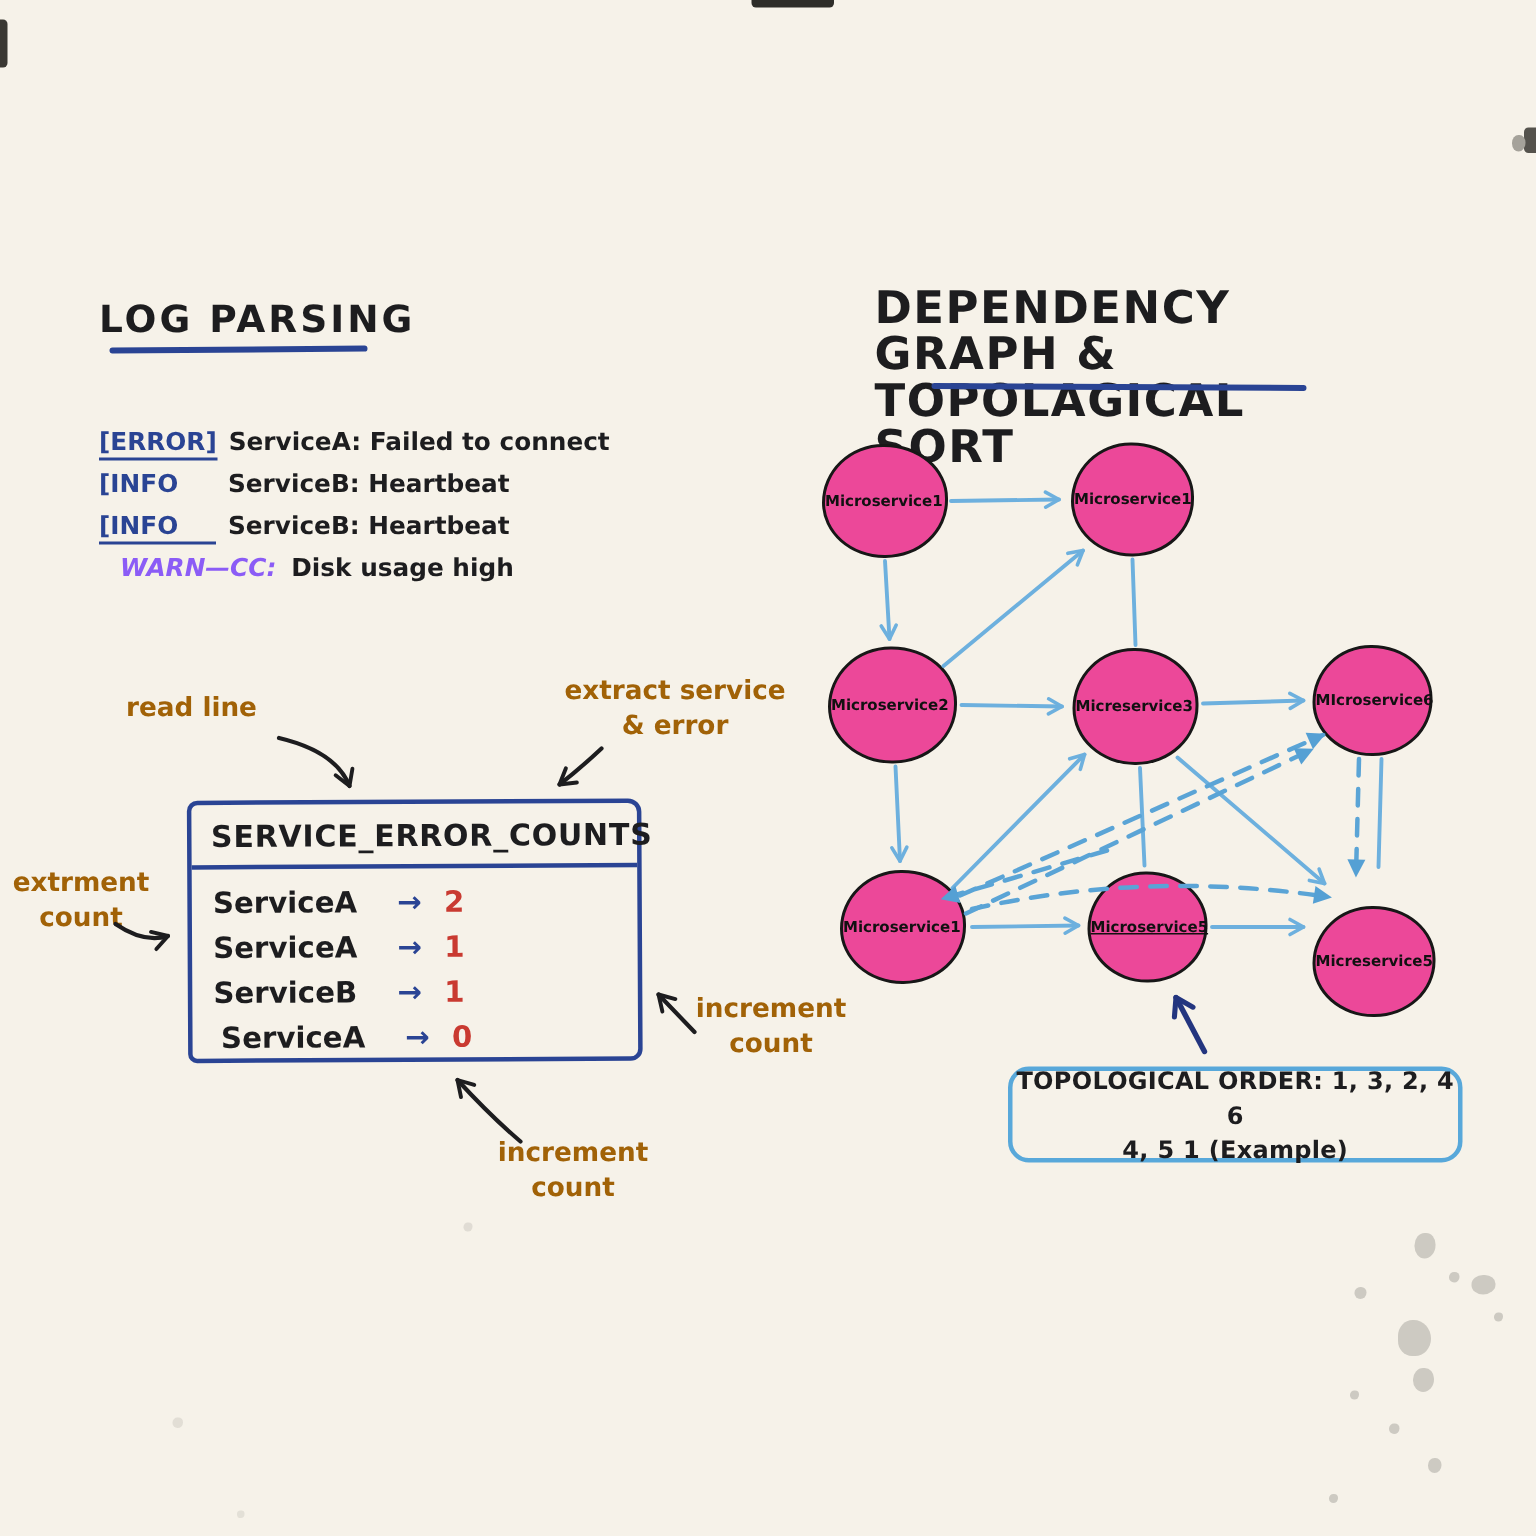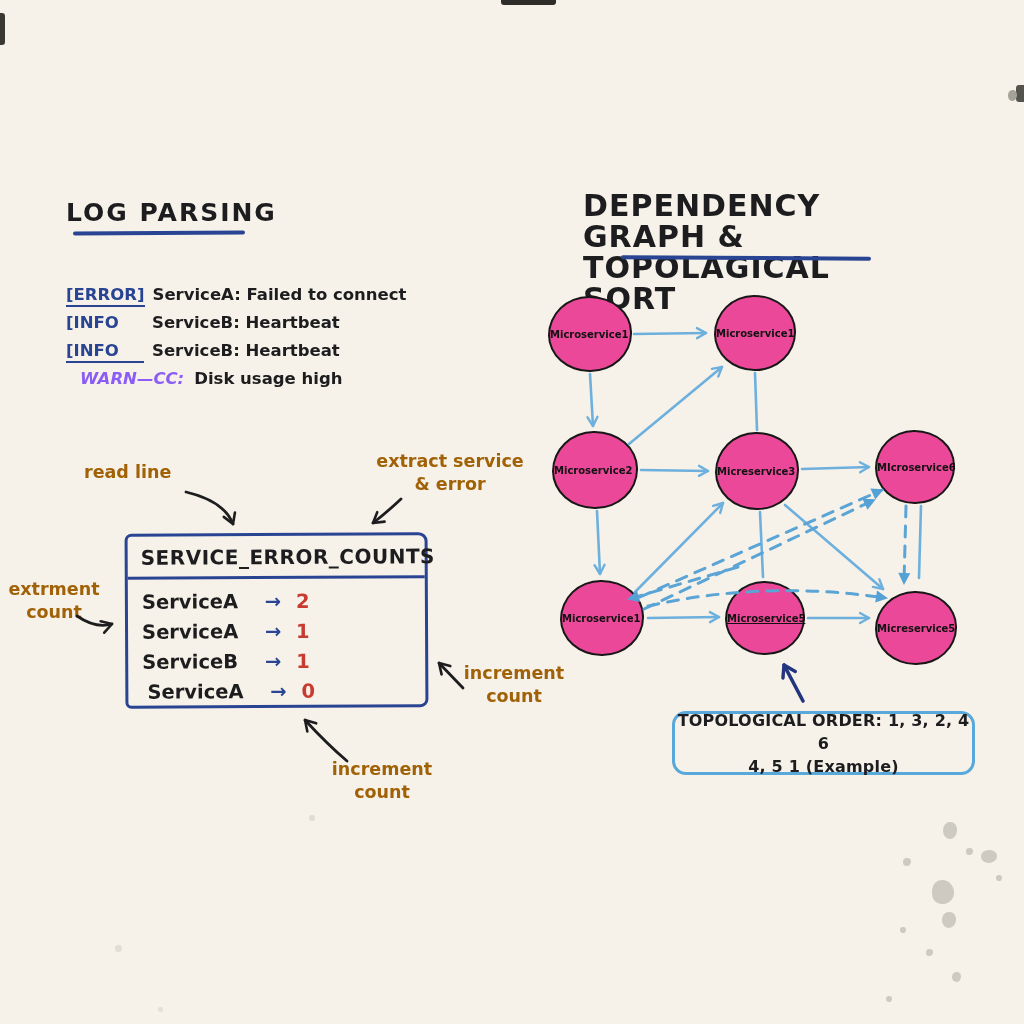--- a/index.html
+++ b/index.html
@@ -38,21 +38,21 @@
     display:flex;align-items:center;justify-content:flex-start;
     font-size:10px;font-weight:bold;color:#111;z-index:3;white-space:nowrap;
   }
   .n1{left:548px;top:296px;width:84px;height:76px;}
   .n2{left:714px;top:295px;width:82px;height:76px;}
   .n3{left:552px;top:431px;width:86px;height:78px;}
   .n4{left:715px;top:432px;width:84px;height:78px;}
   .n5{left:875px;top:430px;width:80px;height:74px;}
   .n6{left:560px;top:580px;width:84px;height:76px;}
   .n7{left:725px;top:581px;width:80px;height:74px;text-decoration:underline;}
-  .n8{left:875px;top:591px;width:82px;height:74px;}
+  .n8{left:875px;top:604px;width:82px;height:74px;}
   .order-box{
     position:absolute;left:672px;top:711px;width:303px;height:64px;box-sizing:border-box;
     border:3.5px solid #58a8da;border-radius:14px;z-index:2;
     display:flex;flex-direction:column;align-items:center;justify-content:center;
     font-size:16px;font-weight:bold;line-height:23px;letter-spacing:0.2px;text-align:center;
   }
   
   .overlay{position:absolute;left:0;top:0;width:1024px;height:1024px;z-index:4;pointer-events:none;}
   
   .speck{position:absolute;background:#cdcac2;border-radius:50% 46% 54% 50%;z-index:1;}

